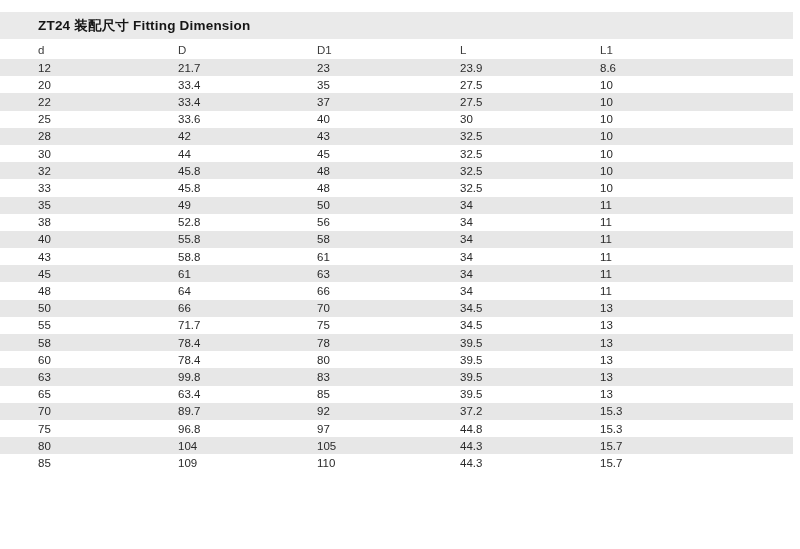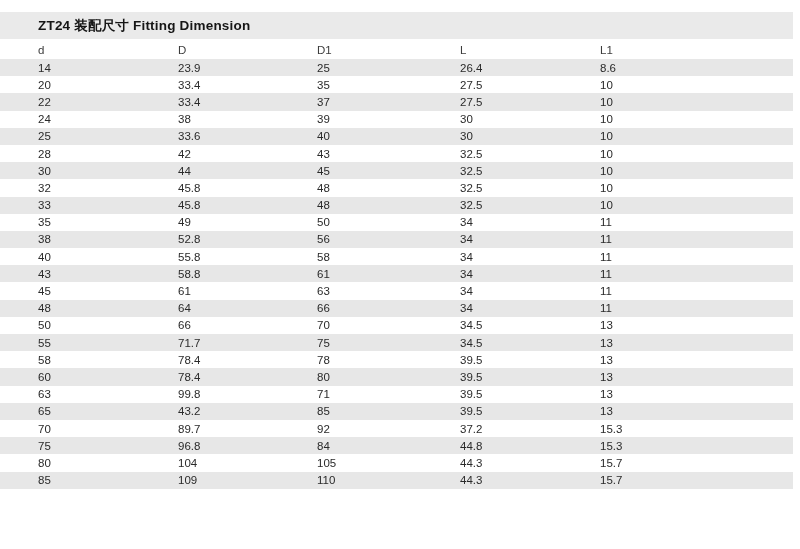--- a/index.html
+++ b/index.html
@@ -82,48 +82,41 @@
       <tr>
         <th>d</th>
         <th>D</th>
         <th>D1</th>
         <th>L</th>
         <th>L1</th>
       </tr>
     </thead>
     <tbody>
         <tr>
-          <td>14</td>
+          <td>12</td>
+          <td>21.7</td>
+          <td>23</td>
           <td>23.9</td>
-          <td>25</td>
-          <td>26.4</td>
           <td>8.6</td>
         </tr>
         <tr>
           <td>20</td>
           <td>33.4</td>
           <td>35</td>
           <td>27.5</td>
           <td>10</td>
         </tr>
         <tr>
           <td>22</td>
           <td>33.4</td>
           <td>37</td>
           <td>27.5</td>
           <td>10</td>
         </tr>
         <tr>
-          <td>24</td>
-          <td>38</td>
-          <td>39</td>
-          <td>30</td>
-          <td>10</td>
-        </tr>
-        <tr>
           <td>25</td>
           <td>33.6</td>
           <td>40</td>
           <td>30</td>
           <td>10</td>
         </tr>
         <tr>
           <td>28</td>
           <td>42</td>
           <td>43</td>
@@ -217,42 +210,42 @@
         <tr>
           <td>60</td>
           <td>78.4</td>
           <td>80</td>
           <td>39.5</td>
           <td>13</td>
         </tr>
         <tr>
           <td>63</td>
           <td>99.8</td>
-          <td>71</td>
+          <td>83</td>
           <td>39.5</td>
           <td>13</td>
         </tr>
         <tr>
           <td>65</td>
-          <td>43.2</td>
+          <td>63.4</td>
           <td>85</td>
           <td>39.5</td>
           <td>13</td>
         </tr>
         <tr>
           <td>70</td>
           <td>89.7</td>
           <td>92</td>
           <td>37.2</td>
           <td>15.3</td>
         </tr>
         <tr>
           <td>75</td>
           <td>96.8</td>
-          <td>84</td>
+          <td>97</td>
           <td>44.8</td>
           <td>15.3</td>
         </tr>
         <tr>
           <td>80</td>
           <td>104</td>
           <td>105</td>
           <td>44.3</td>
           <td>15.7</td>
         </tr>

